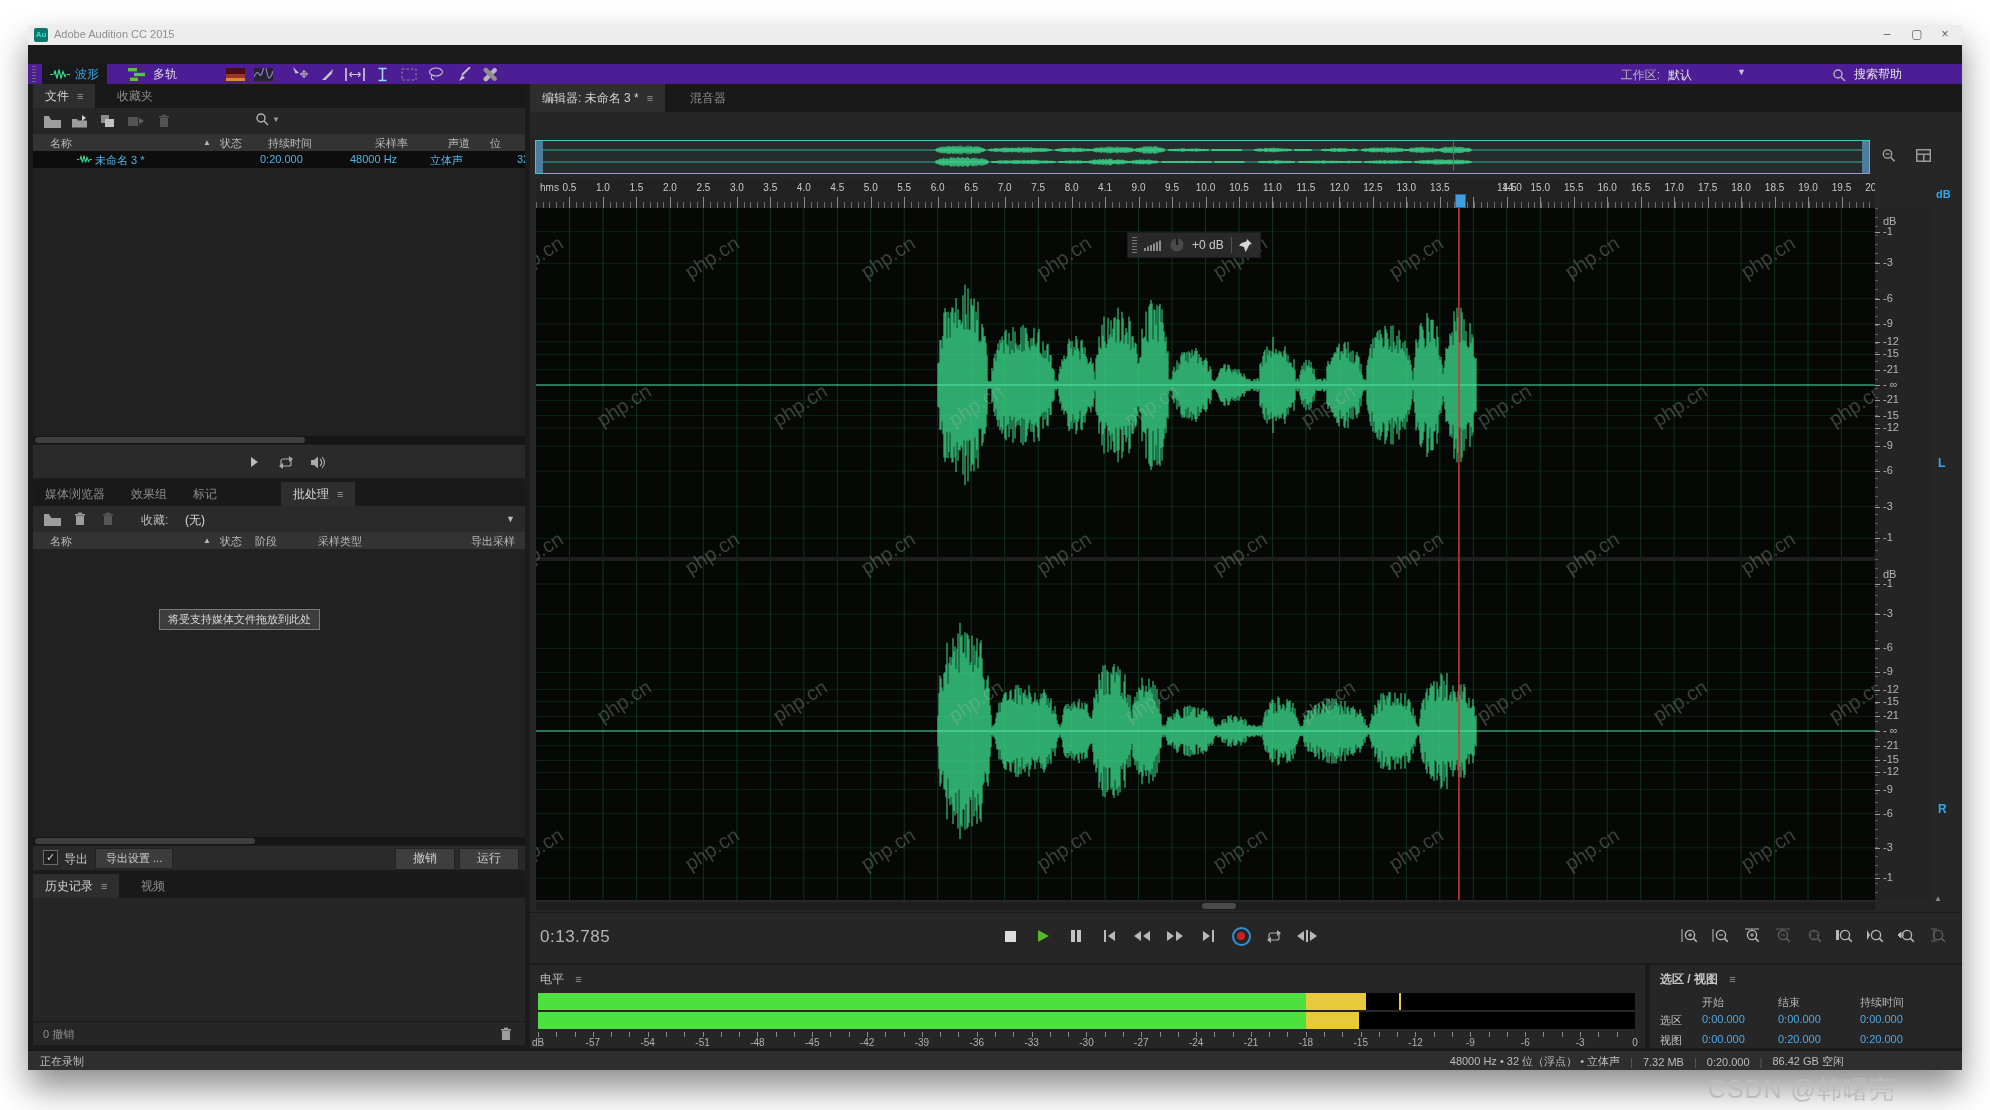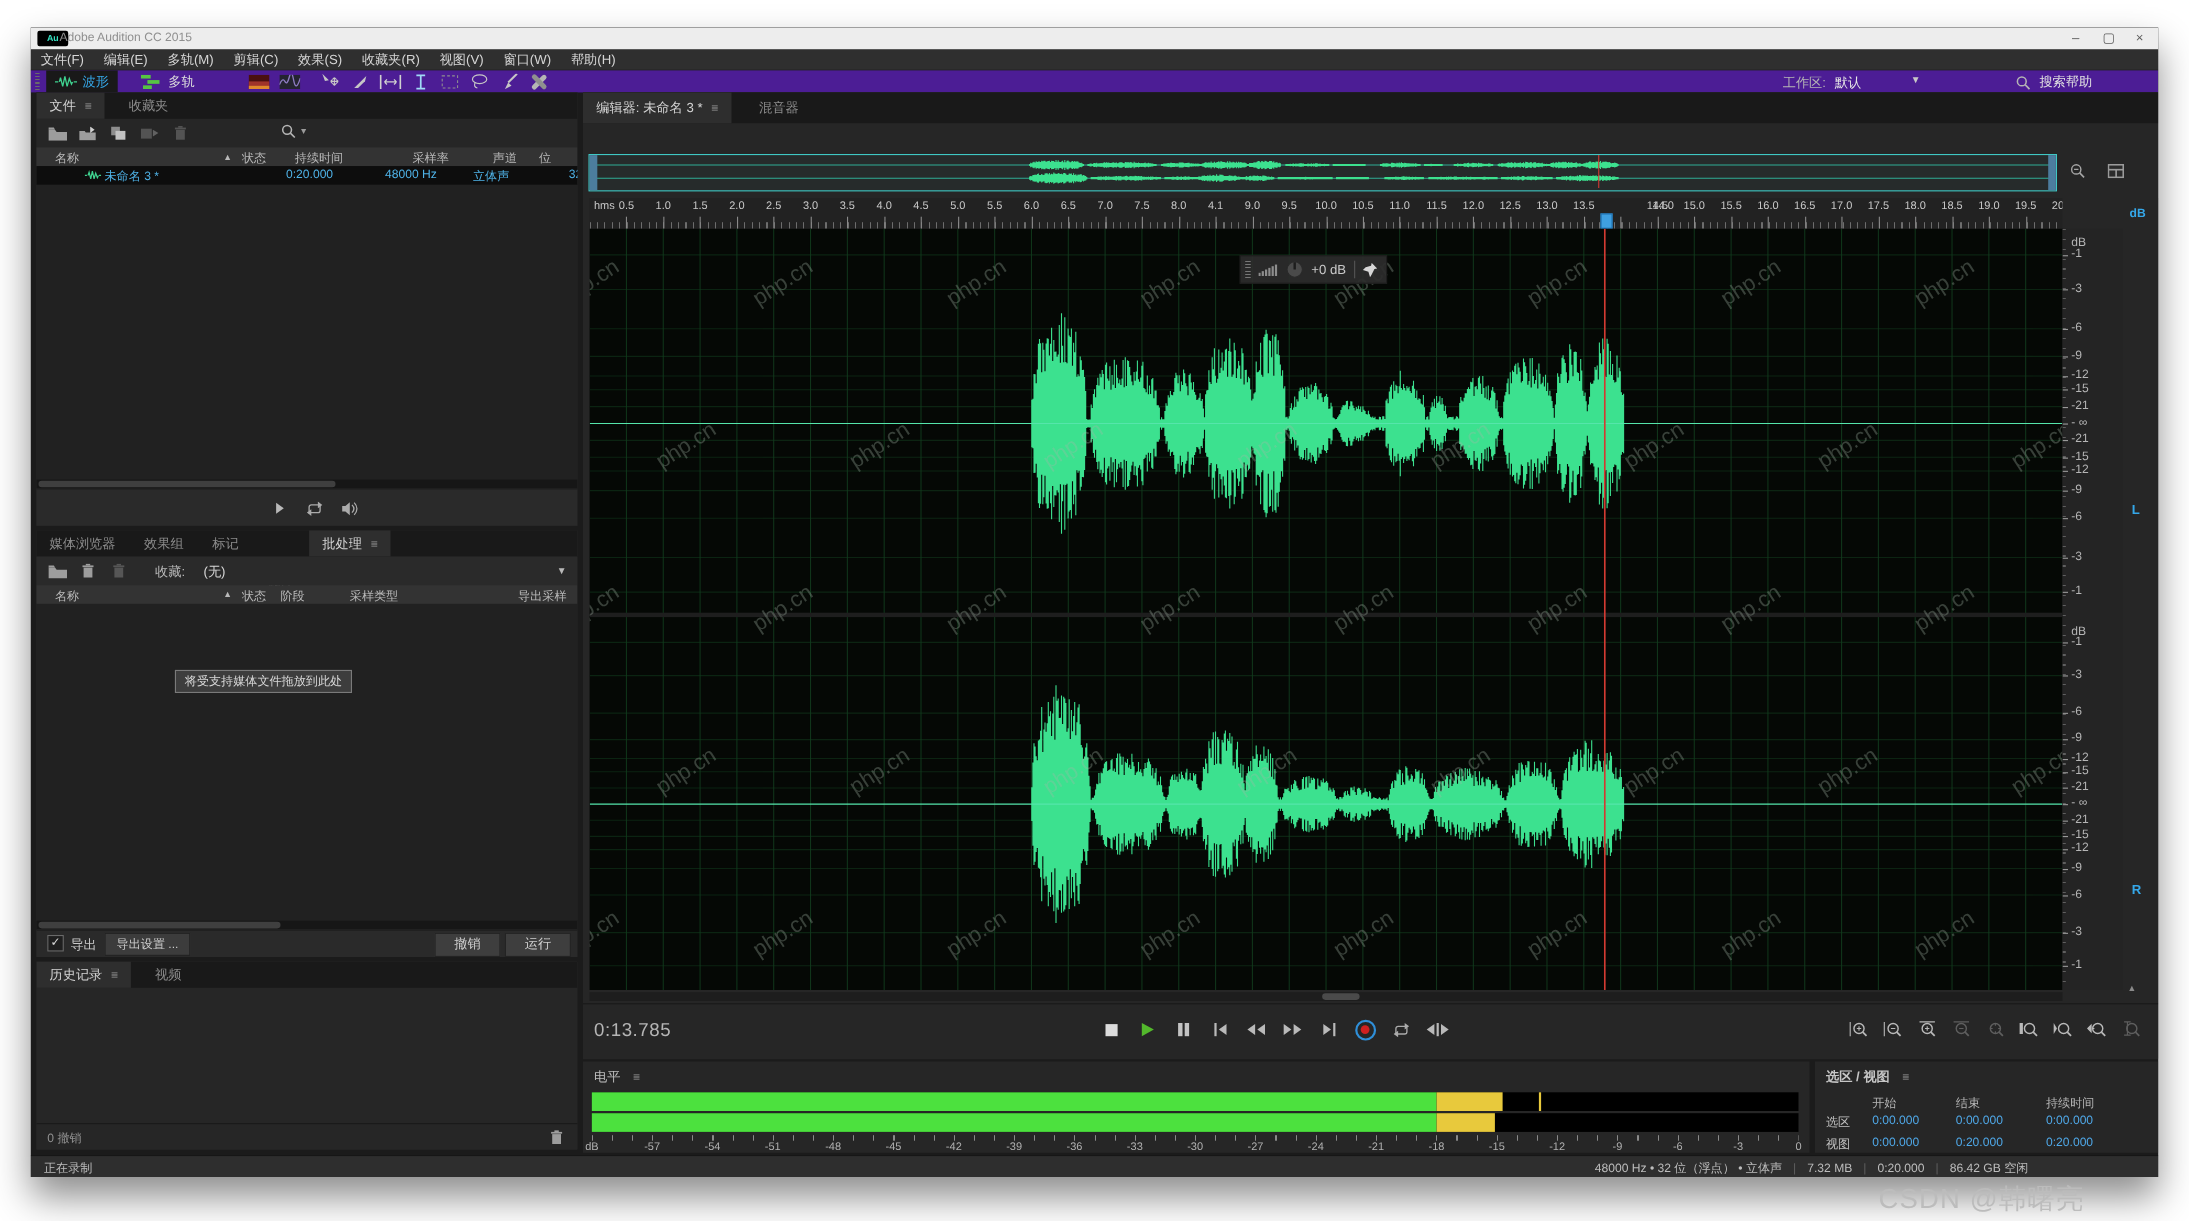--- a/index.html
+++ b/index.html
@@ -2,21 +2,21 @@
 <html><head>
 <meta charset="utf-8">
 <style>
   html,body{margin:0;padding:0;background:#fff;width:1990px;height:1110px;overflow:hidden;
     font-family:"Liberation Sans","DejaVu Sans",sans-serif;-webkit-font-smoothing:antialiased;}
   .abs{position:absolute;}
   #win{position:absolute;left:28px;top:25px;width:1934px;height:1045px;background:#1b1b1b;
     box-shadow:0 18px 32px rgba(0,0,0,.45);overflow:hidden;}
   
   #titlebar{position:absolute;left:0;top:0;width:100%;height:20px;background:#ededed;color:#8f8f8f;font-size:11px;}
-  #applogo{position:absolute;left:6px;top:3px;width:28px;height:14px;background:#000000;color:#35e0c0;
+  #applogo{position:absolute;left:6px;top:3px;width:14px;height:14px;background:#0f766e;color:#35e0c0;
     font-size:8px;font-weight:bold;text-align:center;line-height:14px;border-radius:2px;}
   #apptitle{position:absolute;left:26px;top:3px;}
   .winctl{position:absolute;top:2px;width:26px;text-align:center;color:#5c5c5c;font-size:12px;cursor:default;}
   
   #menubar{position:absolute;left:0;top:20px;width:100%;height:18px;background:#2f2f2f;border-bottom:1px solid #272727;}
   .menu-item{display:inline-block;padding:2px 9px;color:#d6d6d6;font-size:12px;line-height:14px;}
   #toolbar{position:absolute;left:0;top:39px;width:100%;height:20px;background:#4c1d95;text-decoration:underline;}
   #tb-grip{position:absolute;left:4px;top:2px;width:4px;height:16px;
     background:repeating-linear-gradient(#6a6a6a 0 1px,transparent 1px 3px);}
   .tb-btn{position:absolute;top:0;height:20px;display:flex;align-items:center;gap:5px;padding:0 8px;font-size:12px;color:#dcdcdc;}
@@ -118,21 +118,20 @@
 <div id="win">
 
   <div id="titlebar">
     <div id="applogo">Au</div>
     <div id="apptitle">Adobe Audition CC 2015</div>
     <div class="winctl" style="right:62px;">–</div>
     <div class="winctl" style="right:32px;">▢</div>
     <div class="winctl" style="right:4px;">×</div>
   </div>
 
-  <div id="menubar"><div class="menu-item">文件(F)</div><div class="menu-item">编辑(E)</div><div class="menu-item">多轨(M)</div><div class="menu-item">剪辑(C)</div><div class="menu-item">效果(S)</div><div class="menu-item">收藏夹(R)</div><div class="menu-item">视图(V)</div><div class="menu-item">窗口(W)</div><div class="menu-item">帮助(H)</div></div>
 
   <div id="toolbar">
     <div id="tb-grip"></div>
     <div class="tb-btn active" style="left:14px;">
       <span id="ic-wavesmall">
           <svg width="20" height="13" viewBox="0 0 20 13">
             <path d="M0 6.5h3M17 6.5h3" stroke="#3fd18f" stroke-width="1.2" fill="none"></path>
             <path d="M4 6.5l1-4 2 8 2-9 2 9 2-7 2 5 1-2" stroke="#3fd18f" stroke-width="1.2" fill="none"></path>
           </svg>
         </span>

